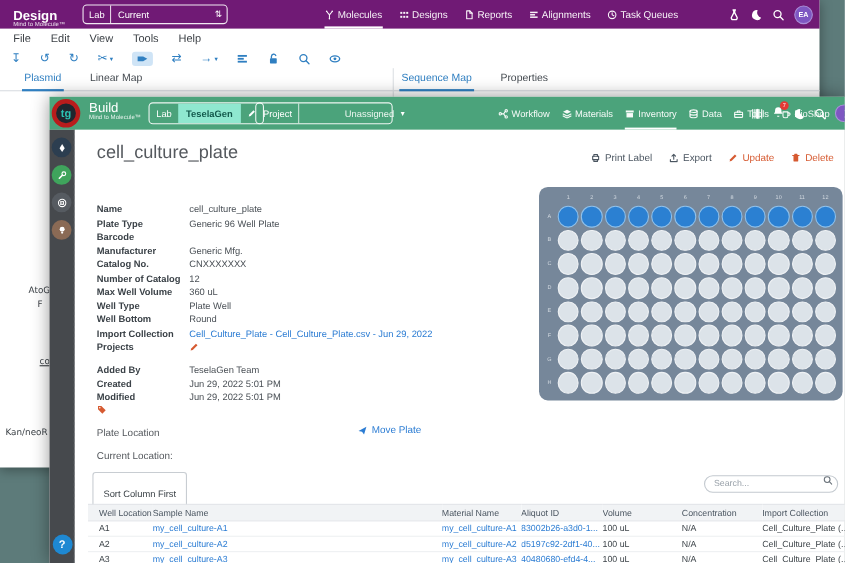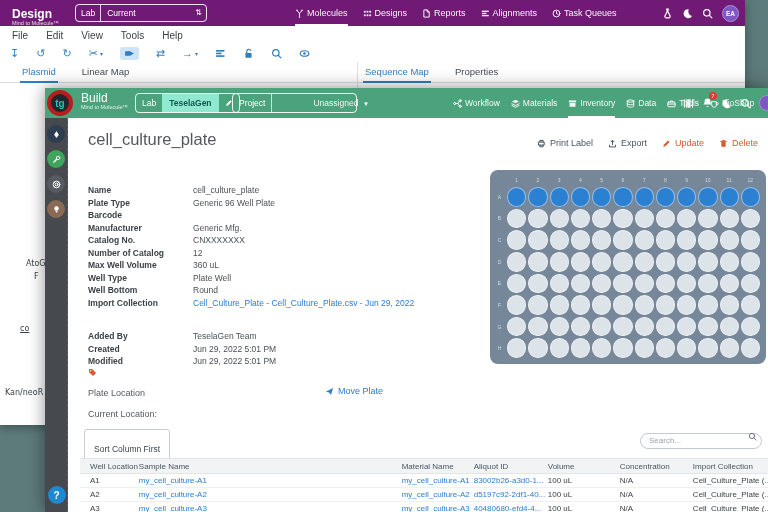--- a/index.html
+++ b/index.html
@@ -38,21 +38,21 @@
   .dw-tabs { height:21px; border-bottom:1px solid #d9dde1; position:relative; display:flex;padding-left:12px; }
   .tab { font-size:9.5px; color:#444a50; padding:4px 2px 0 2px; height:21px; border-bottom:2px solid transparent; cursor:pointer; }
   .tab.active { color:#2f7fc1; border-bottom-color:#2f7fc1; }
   .dw-tabs-left { display:flex; gap:22px; margin-left:8px; }
   .dw-tabs-right { position:absolute; left:363px; display:flex; gap:22px; }
   .pane-divider { position:absolute; left:357px; top:62px; width:1px; height:363px; background:#dce0e4; }
   .dw-content { position:relative; height:360px; }
   .plasmid-label { position:absolute; font-size:8px; color:#3d4348; font-family:"DejaVu Sans", sans-serif; }
   .plasmid-label:nth-child(1){ left:26px; top:176px; }
   .plasmid-label:nth-child(2){ left:34px; top:189px; }
-  .plasmid-label:nth-child(3){ left:20px; top:241px;text-decoration:underline; }
+  .plasmid-label:nth-child(3){ left:36px; top:241px;text-decoration:underline; }
   .plasmid-label:nth-child(4){ left:5px;  top:305px; }
 
   
   .build-window { position:absolute; left:45px; top:88px; width:723px; height:424px; background:#fff;
     box-shadow:0 0 16px rgba(0,0,0,.45); }
   .bw-header { position:relative; height:30px; background:#4ba37b; color:#fff; overflow:hidden; }
   .bw-logo { position:absolute; left:2px; top:2px; width:26px; height:26px; border-radius:50%;
     background:#20262e; border:4px solid #b91c1c; color:#2cc1b3; font-weight:bold; font-size:10px;
     display:flex; align-items:center; justify-content:center; }
   .bw-titles { position:absolute; left:36px; top:4px; }
@@ -92,21 +92,21 @@
   .page-title { position:absolute; left:20px; top:12px; font-size:16.5px; color:#55595e; }
   .actions { position:absolute; right:10px; top:20px; display:flex; gap:15px; }
   .action-btn { display:flex; align-items:center; gap:4px; font-size:9px; cursor:pointer; }
   .action-btn.dark { color:#4a5560; }
   .action-btn.orange { color:#d65a31; }
   .action-btn .icon { font-size:9px; }
 
   .fields { position:absolute; left:20px; top:66px; }
   .meta-fields { position:absolute; left:20px; top:212px; }
   .field-row { display:flex; height:12.5px; align-items:center; }
-  .field-label { width:105px; font-size:8.5px; font-weight:bold; color:#3b4248; }
+  .field-label { width:84px; font-size:8.5px; font-weight:bold; color:#3b4248; }
   .field-value { font-size:8.5px; color:#4a5056; white-space:nowrap; }
   .link { color:#2b7cd3; cursor:pointer; }
   .edit-pencil { color:#d65a31; font-size:9px; cursor:pointer; }
   .tag-icon-wrap { position:absolute; left:20px; top:250px; color:#d65a31; font-size:9px; cursor:pointer; }
 
   .plate { position:absolute; left:422px; top:52px; width:276px; height:194px; background:#76879a;
     border-radius:8px; padding:5px 6px 6px 4px; display:grid;
     grid-template-columns:11px repeat(12, 1fr); grid-template-rows:10px repeat(8, 1fr); gap:2px; }
   .plate-collabel { font-size:5px; color:#d3dae1; display:flex; align-items:center; justify-content:center; }
   .plate-rowlabel { font-size:5px; color:#d3dae1; display:flex; align-items:center; justify-content:center; }
@@ -535,20 +535,28 @@
               <span class="field-label">Well Type</span>
               <span class="field-value">Plate Well</span>
             </div>
             <div class="field-row">
               <span class="field-label">Well Bottom</span>
               <span class="field-value">Round</span>
             </div>
             <div class="field-row">
               <span class="field-label">Import Collection</span>
               <span class="field-value link">Cell_Culture_Plate - Cell_Culture_Plate.csv - Jun 29, 2022</span>
+            </div>
+            <div class="field-row">
+              <span class="field-label">Projects</span>
+              <span class="icon edit-pencil">
+                <svg viewBox="0 0 10 10" style="width:1em;height:1em;display:block" fill="none" stroke="currentColor" stroke-width="1.1" stroke-linecap="round" stroke-linejoin="round">
+                  <path d="M1.4 8.6l.6-2.2 4.8-4.8 1.6 1.6-4.8 4.8z" fill="currentColor" stroke="none"></path>
+                </svg>
+              </span>
             </div>
           </div>
         <div class="meta-fields" id="record-meta">
             <div class="field-row">
               <span class="field-label">Added By</span>
               <span class="field-value">TeselaGen Team</span>
             </div>
             <div class="field-row">
               <span class="field-label">Created</span>
               <span class="field-value">Jun 29, 2022 5:01 PM</span>

